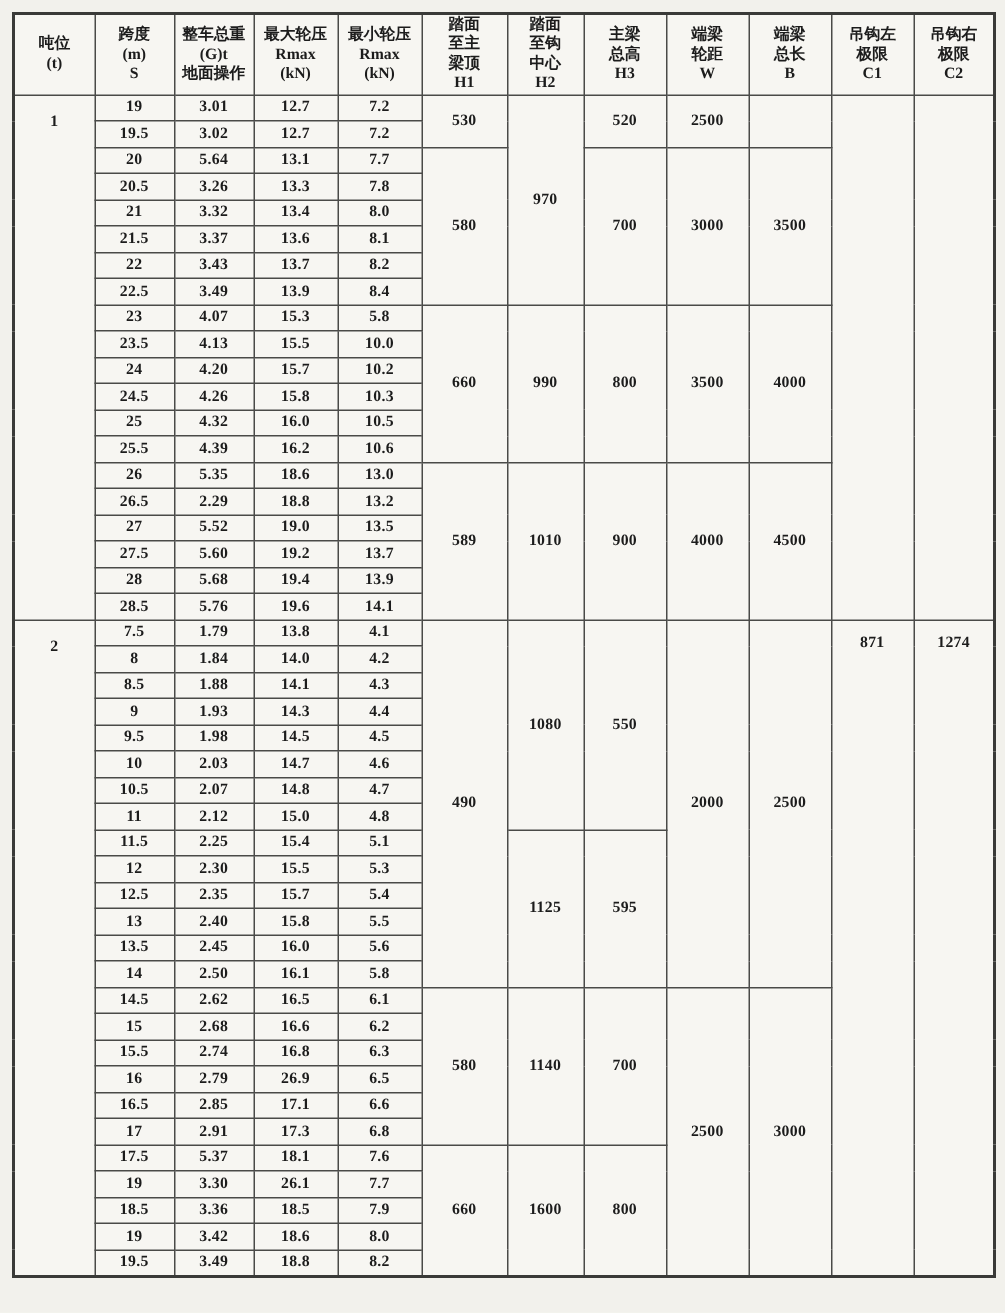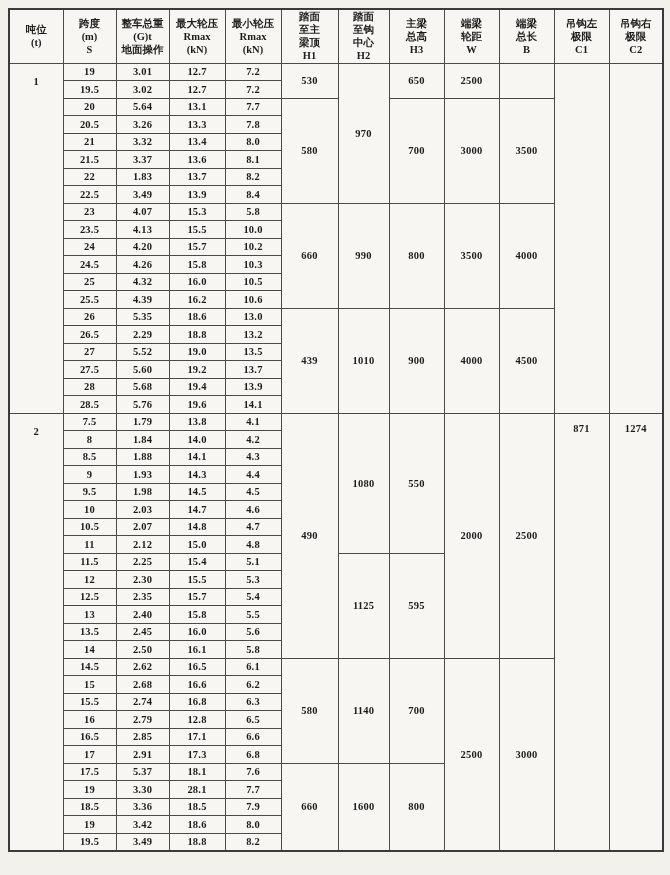--- a/index.html
+++ b/index.html
@@ -144,21 +144,21 @@
       </thead>
     <tbody>
         <tr>
           <td rowspan="20" class="cell-top">1</td>
           <td>19</td>
           <td>3.01</td>
           <td>12.7</td>
           <td>7.2</td>
           <td rowspan="2">530</td>
           <td rowspan="8">970</td>
-          <td rowspan="2">650</td>
+          <td rowspan="2">520</td>
           <td rowspan="2">2500</td>
           <td rowspan="2"></td>
           <td rowspan="20" class="cell-top-sm"></td>
           <td rowspan="20" class="cell-top-sm"></td>
         </tr>
         <tr>
           <td>19.5</td>
           <td>3.02</td>
           <td>12.7</td>
           <td>7.2</td>
@@ -186,21 +186,21 @@
           <td>8.0</td>
         </tr>
         <tr>
           <td>21.5</td>
           <td>3.37</td>
           <td>13.6</td>
           <td>8.1</td>
         </tr>
         <tr>
           <td>22</td>
-          <td>1.83</td>
+          <td>3.43</td>
           <td>13.7</td>
           <td>8.2</td>
         </tr>
         <tr>
           <td>22.5</td>
           <td>3.49</td>
           <td>13.9</td>
           <td>8.4</td>
         </tr>
         <tr>
@@ -242,21 +242,21 @@
           <td>25.5</td>
           <td>4.39</td>
           <td>16.2</td>
           <td>10.6</td>
         </tr>
         <tr>
           <td>26</td>
           <td>5.35</td>
           <td>18.6</td>
           <td>13.0</td>
-          <td rowspan="6">439</td>
+          <td rowspan="6">589</td>
           <td rowspan="6">1010</td>
           <td rowspan="6">900</td>
           <td rowspan="6">4000</td>
           <td rowspan="6">4500</td>
         </tr>
         <tr>
           <td>26.5</td>
           <td>2.29</td>
           <td>18.8</td>
           <td>13.2</td>
@@ -398,21 +398,21 @@
         </tr>
         <tr>
           <td>15.5</td>
           <td>2.74</td>
           <td>16.8</td>
           <td>6.3</td>
         </tr>
         <tr>
           <td>16</td>
           <td>2.79</td>
-          <td>12.8</td>
+          <td>26.9</td>
           <td>6.5</td>
         </tr>
         <tr>
           <td>16.5</td>
           <td>2.85</td>
           <td>17.1</td>
           <td>6.6</td>
         </tr>
         <tr>
           <td>17</td>
@@ -425,21 +425,21 @@
           <td>5.37</td>
           <td>18.1</td>
           <td>7.6</td>
           <td rowspan="5">660</td>
           <td rowspan="5">1600</td>
           <td rowspan="5">800</td>
         </tr>
         <tr>
           <td>19</td>
           <td>3.30</td>
-          <td>28.1</td>
+          <td>26.1</td>
           <td>7.7</td>
         </tr>
         <tr>
           <td>18.5</td>
           <td>3.36</td>
           <td>18.5</td>
           <td>7.9</td>
         </tr>
         <tr>
           <td>19</td>

